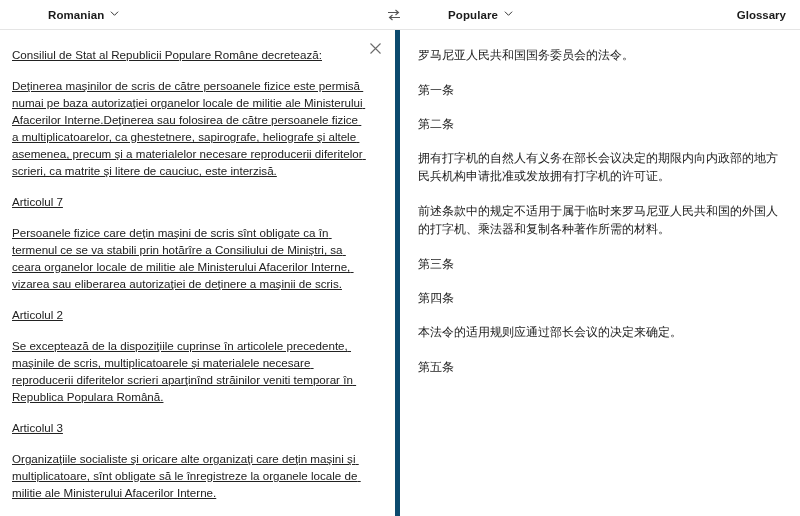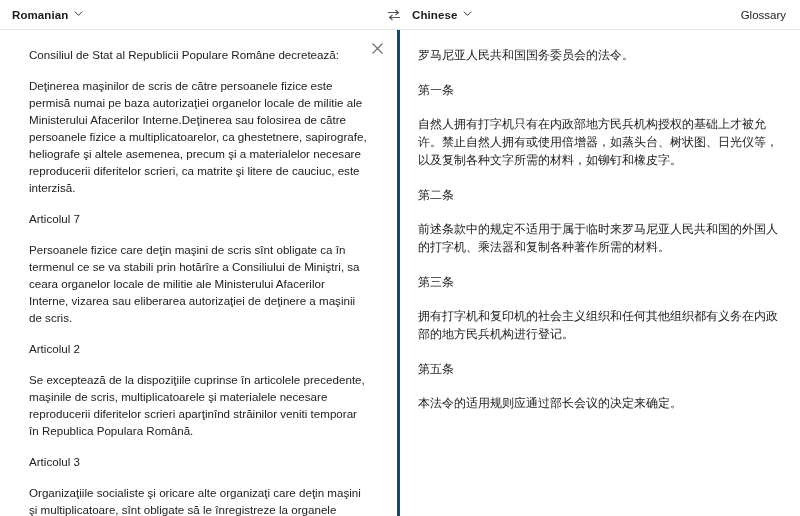--- a/index.html
+++ b/index.html
@@ -33,20 +33,21 @@
     position: relative;
   }
   .lang-picker {
     display: flex;
     align-items: center;
     gap: 6px;
     padding: 0 12px;
     height: 100%;
     cursor: pointer;
     user-select: none;
+    margin-left: 36px;
   }
   .lang-label {
     font-size: 11.5px;
     font-weight: bold;
     color: #1b1b1b;
     letter-spacing: 0.1px;
   }
   .chev {
     display: inline-block;
     width: 9px;
@@ -84,38 +85,40 @@
   }
   .glossary-btn {
     position: absolute;
     right: 14px;
     top: 50%;
     transform: translateY(-50%);
     font-size: 11.5px;
     color: #1b1b1b;
     cursor: pointer;
     user-select: none;
+    font-weight: bold;
   }
 
   
   .panes {
     flex: 1;
     display: flex;
     min-height: 0;
   }
   .pane {
     width: 400px;
     height: 100%;
     box-sizing: border-box;
     position: relative;
     overflow: hidden;
   }
   .pane-left {
-    border-right: 3px solid #0c4a6e;
-    padding: 16px 30px 10px 29px;
+    border-right: 5px solid #0c4a6e;
+    padding: 16px 30px 10px 12px;
+    text-decoration: underline;
   }
   .pane-right {
     padding: 16px 12px 10px 18px;
   }
   .clear-btn {
     position: absolute;
     top: 12px;
     right: 10px;
     width: 16px;
     height: 16px;
@@ -157,21 +160,21 @@
       </div>
     </div>
     <div class="target-head">
       <div class="swap-btn">
         <svg width="16" height="16" viewBox="0 0 16 16">
           <path d="M2 5.5 H12 M9.5 3 L12.5 5.5 L9.5 8" fill="none" stroke="#555" stroke-width="1.1"></path>
           <path d="M14 10.5 H4 M6.5 8 L3.5 10.5 L6.5 13" fill="none" stroke="#555" stroke-width="1.1"></path>
         </svg>
       </div>
       <div class="lang-picker">
-        <span class="lang-label">Chinese</span>
+        <span class="lang-label">Populare</span>
         <span class="chev">
           <svg width="9" height="9" viewBox="0 0 10 10">
               <path d="M1 3 L5 7 L9 3" fill="none" stroke="#333" stroke-width="1.1"></path>
             </svg>
         </span>
       </div>
       <div class="glossary-btn">Glossary</div>
     </div>
   </div>
 
@@ -190,23 +193,23 @@
       <p class="text-block">Articolul 2</p>
       <p class="text-block">Se exceptează de la dispoziţiile cuprinse în articolele precedente, maşinile de scris, multiplicatoarele şi materialele necesare reproducerii diferitelor scrieri aparţinînd străinilor veniti temporar în Republica Populara Română.</p>
       <p class="text-block">Articolul 3</p>
       <p class="text-block">Organizaţiile socialiste şi oricare alte organizaţi care deţin maşini şi multiplicatoare, sînt obligate să le înregistreze la organele locale de militie ale Ministerului Afacerilor Interne.</p>
 
     </div>
 
     <div class="pane pane-right">
       <p class="text-block">罗马尼亚人民共和国国务委员会的法令。</p>
       <p class="text-block heading">第一条</p>
-      <p class="text-block">自然人拥有打字机只有在内政部地方民兵机构授权的基础上才被允许。禁止自然人拥有或使用倍增器，如蒸头台、树状图、日光仪等，以及复制各种文字所需的材料，如铆钉和橡皮字。</p>
       <p class="text-block heading">第二条</p>
+      <p class="text-block">拥有打字机的自然人有义务在部长会议决定的期限内向内政部的地方民兵机构申请批准或发放拥有打字机的许可证。</p>
       <p class="text-block">前述条款中的规定不适用于属于临时来罗马尼亚人民共和国的外国人的打字机、乘法器和复制各种著作所需的材料。</p>
       <p class="text-block heading">第三条</p>
-      <p class="text-block">拥有打字机和复印机的社会主义组织和任何其他组织都有义务在内政部的地方民兵机构进行登记。</p>
+      <p class="text-block heading">第四条</p>
+      <p class="text-block">本法令的适用规则应通过部长会议的决定来确定。</p>
       <p class="text-block heading">第五条</p>
-      <p class="text-block">本法令的适用规则应通过部长会议的决定来确定。</p>
     </div>
 
   </div>
 </div>
 
 </body></html>

